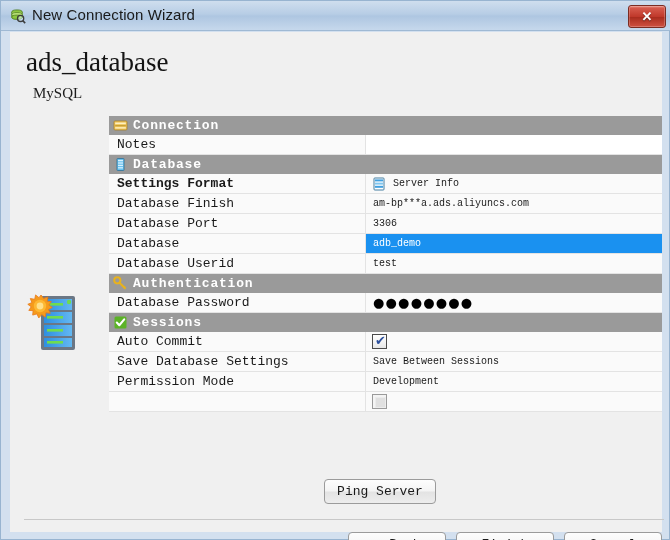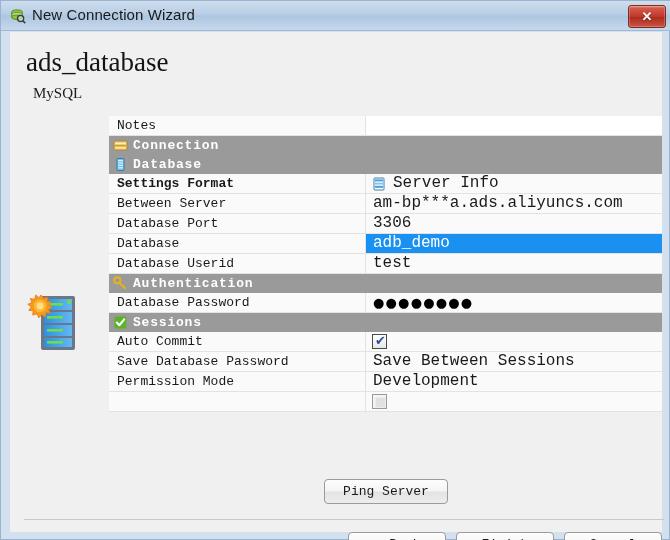--- a/index.html
+++ b/index.html
@@ -146,21 +146,21 @@
     box-sizing: border-box;
   }
   .row .valcell.white { background: #ffffff; }
   .row .valcell.selected { background: #1a91f0; }
   .row .value {
     position: absolute;
     left: 7px; top: 0;
     height: 100%;
     line-height: 19px;
     font-family: "Liberation Mono", monospace;
-    font-size: 16px;
+    font-size: 10px;
     color: #1a1a1a;
     white-space: nowrap;
   }
   .row .valcell.selected .value { color: #ffffff; }
   .row .value.with-icon { left: 27px; }
 
   .pwd-dots {
     position: absolute;
     left: 7px; top: 0; height: 100%;
     line-height: 19px;
@@ -214,21 +214,21 @@
     left: 2px; top: 2px;
     width: 9px; height: 9px;
     background: #e0e0e0;
     border: 1px solid #ececec;
   }
 
   
   .ping-btn {
     position: absolute;
     left: 314px; top: 447px;
-    width: 124px; height: 25px;
+    width: 112px; height: 25px;
     box-sizing: border-box;
     border: 1px solid #9b9b9b;
     border-radius: 4px;
     background: linear-gradient(to bottom, #fdfdfd 0%, #f4f4f4 48%, #e3e3e3 52%, #ededed 100%);
     font-family: "Liberation Mono", monospace;
     font-size: 13px;
     color: #1a1a1a;
     line-height: 23px;
     text-align: center;
     cursor: pointer;
@@ -312,37 +312,37 @@
         <g transform="translate(19,18)">
           <path d="M0,-13 L2.6,-9.6 L6.8,-11 L6.2,-6.6 L10.4,-6.4 L7.8,-2.9 L11.4,-0.6 L7.4,1.4 L9.3,5.3 L4.9,4.8 L4.3,9.2 L0.8,6.6 L-2.2,9.9 L-4.1,5.9 L-8.3,7.1 L-7.9,2.7 L-12.2,2.4 L-9.8,-1.2 L-13.2,-3.7 L-9.1,-5.4 L-10.7,-9.5 L-6.3,-8.7 L-5.4,-13.1 L-2,-10.3 Z" fill="#f59b1c" stroke="#e8791a" stroke-width="0.8"></path>
           <circle cx="-1" cy="-2" r="6.2" fill="#fdb833"></circle>
           <circle cx="-1" cy="-2" r="3.4" fill="#ffe08a"></circle>
         </g>
       </svg>
     </span>
 
     <div class="grid">
 
-      <div class="row">
-        <span class="label">Notes</span>
-        <span class="valcell white">
-          <span class="value"></span>
-        </span>
-      </div>
-
       <div class="row section">
         <span class="sec-icon">
           <svg width="15" height="15" viewBox="0 0 15 15">
             <rect x="1" y="3" width="13" height="9" rx="1" fill="#f0c75e" stroke="#a8822a" stroke-width="0.8"></rect>
             <rect x="2.2" y="4.6" width="10.6" height="1.5" fill="#fdf0c4"></rect>
             <rect x="2.2" y="7" width="10.6" height="1.3" fill="#c99f35"></rect>
             <rect x="2.2" y="9.2" width="10.6" height="1.3" fill="#fdf0c4"></rect>
           </svg>
         </span>
         <span class="label">Connection</span>
+      </div>
+
+      <div class="row">
+        <span class="label">Notes</span>
+        <span class="valcell white">
+          <span class="value"></span>
+        </span>
       </div>
 
       <div class="row section">
         <span class="sec-icon">
           <svg width="15" height="15" viewBox="0 0 15 15">
             <rect x="4" y="1.5" width="7" height="12" rx="0.6" fill="#6cc3f0" stroke="#2f6f96" stroke-width="0.8"></rect>
             <rect x="5" y="3" width="5" height="1.2" fill="#d8f1fd"></rect>
             <rect x="5" y="5.4" width="5" height="1.2" fill="#d8f1fd"></rect>
             <rect x="5" y="7.8" width="5" height="1.2" fill="#d8f1fd"></rect>
             <rect x="5" y="10.2" width="5" height="1.2" fill="#d8f1fd"></rect>
@@ -360,21 +360,21 @@
               <rect x="3" y="2.4" width="8" height="2" fill="#3fa0e0"></rect>
               <rect x="3" y="5.6" width="8" height="2" fill="#7fc6ef"></rect>
               <rect x="3" y="8.8" width="8" height="2" fill="#3fa0e0"></rect>
             </svg>
           </span>
           <span class="value with-icon">Server Info</span>
         </span>
       </div>
 
       <div class="row">
-        <span class="label">Between Server</span>
+        <span class="label">Database Finish</span>
         <span class="valcell">
           <span class="value">am-bp***a.ads.aliyuncs.com</span>
         </span>
       </div>
 
       <div class="row">
         <span class="label">Database Port</span>
         <span class="valcell">
           <span class="value">3306</span>
         </span>
@@ -425,21 +425,21 @@
       <div class="row">
         <span class="label">Auto Commit</span>
         <span class="valcell">
           <span class="cb checked">
             <span class="tick">✔</span>
           </span>
         </span>
       </div>
 
       <div class="row">
-        <span class="label">Save Database Password</span>
+        <span class="label">Save Database Settings</span>
         <span class="valcell">
           <span class="value">Save Between Sessions</span>
         </span>
       </div>
 
       <div class="row">
         <span class="label">Permission Mode</span>
         <span class="valcell">
           <span class="value">Development</span>
         </span>

